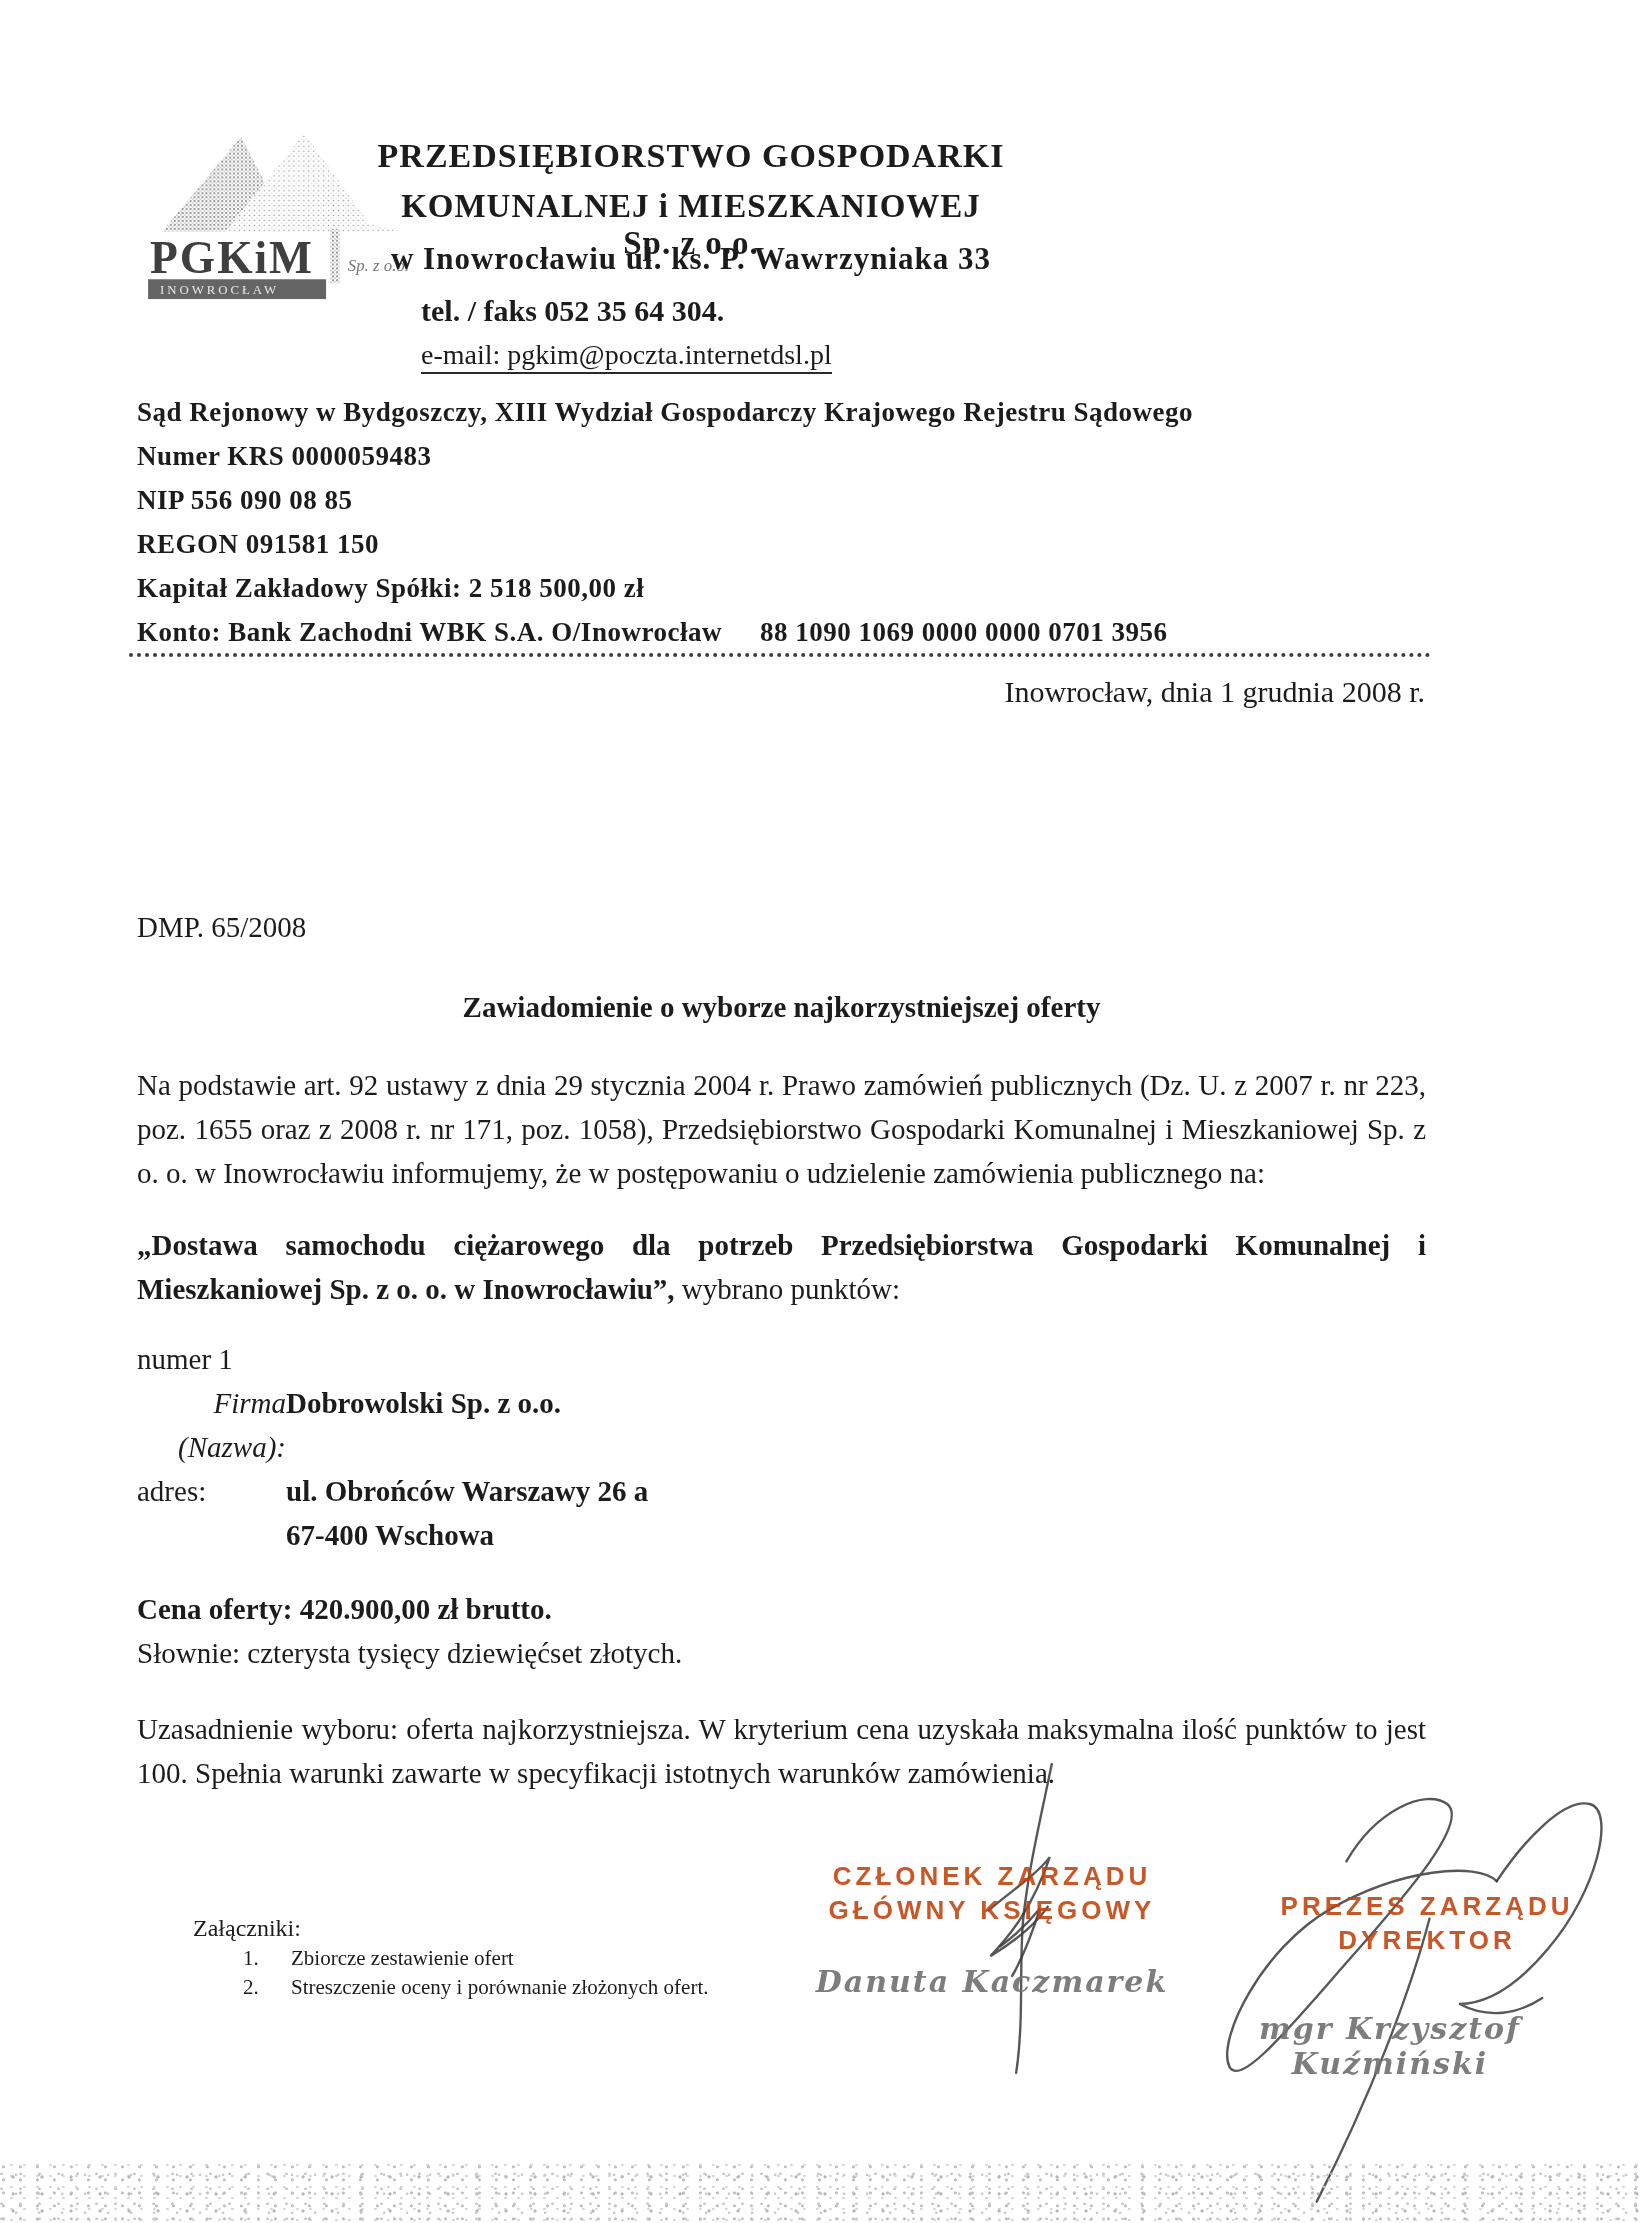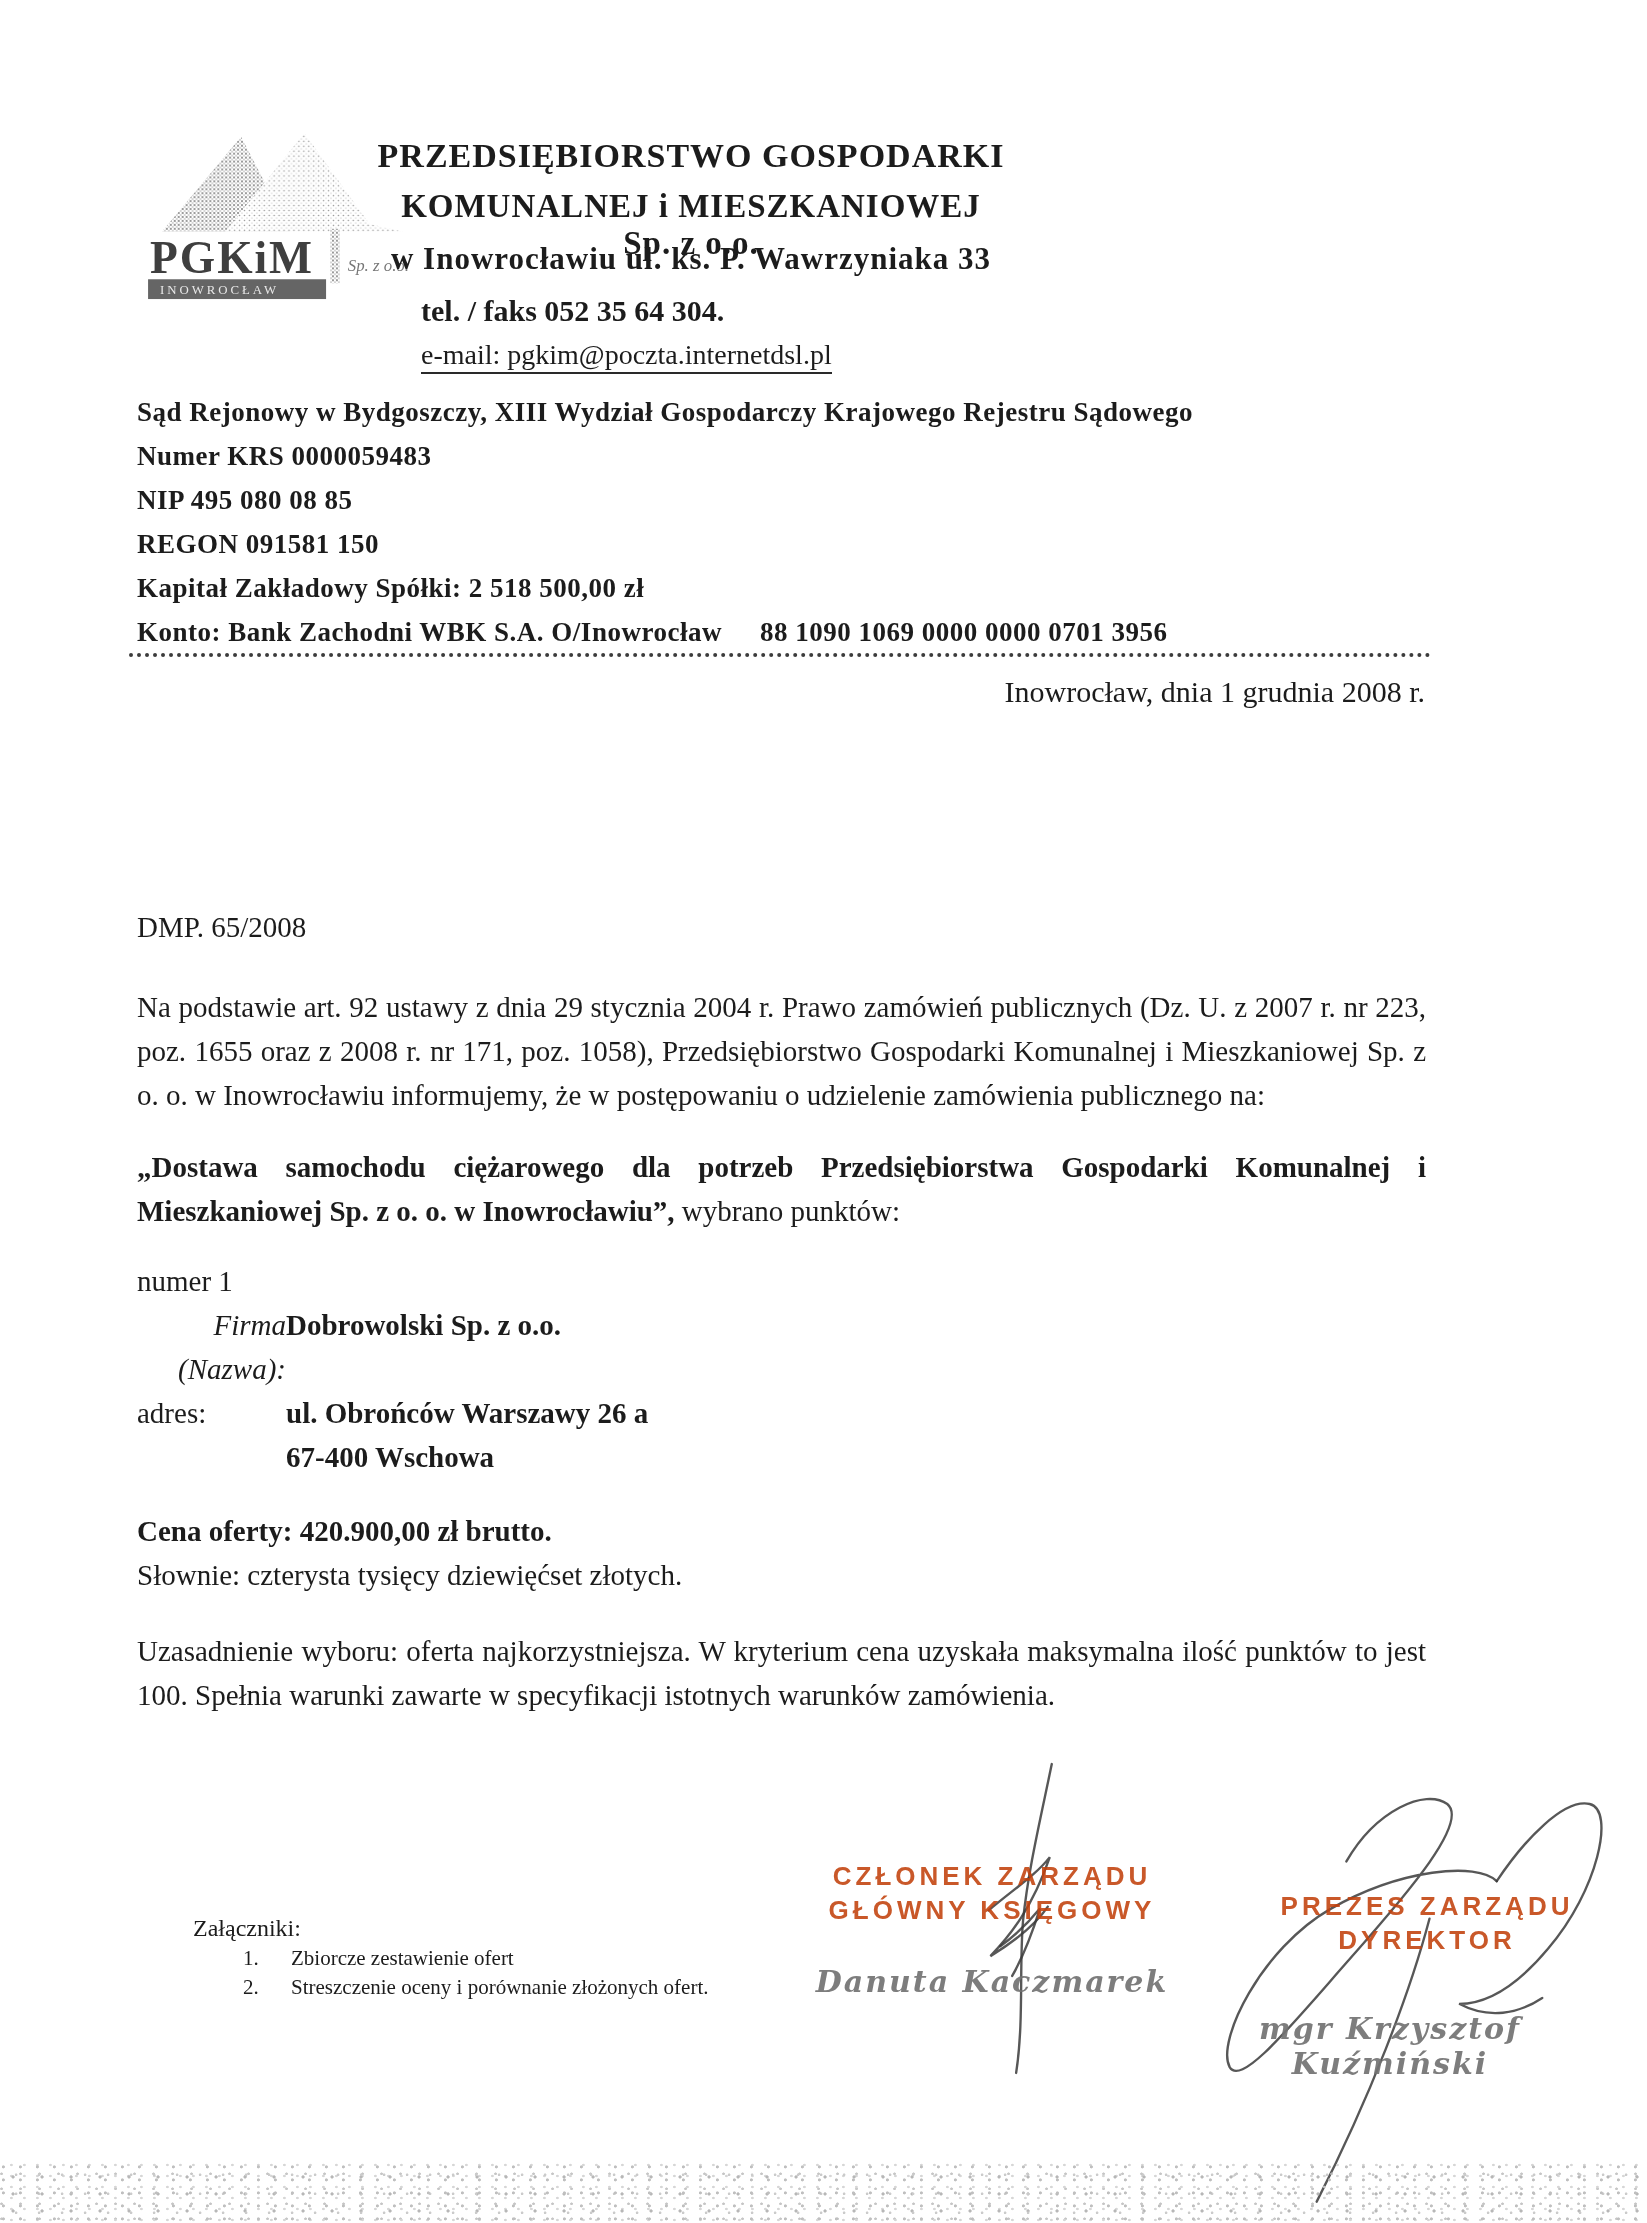--- a/index.html
+++ b/index.html
@@ -141,31 +141,32 @@
 
   <div class="hdr-line hdr2">KOMUNALNEJ i MIESZKANIOWEJ Sp. z o.o.</div>
   <div class="hdr-line hdr1">PRZEDSIĘBIORSTWO GOSPODARKI</div>
   <div class="hdr-line hdr3">w Inowrocławiu ul. ks. P. Wawrzyniaka 33</div>
   <div class="hdr-tel">tel. / faks 052 35 64 304.</div>
   <div class="hdr-mail">e-mail: pgkim@poczta.internetdsl.pl</div>
 
   <div class="registry">
     <div>Sąd Rejonowy w Bydgoszczy, XIII Wydział Gospodarczy Krajowego Rejestru Sądowego</div>
     <div>Numer KRS 0000059483</div>
-    <div>NIP 495 080 08 85</div>
+    <div>NIP 556 090 08 85</div>
     <div>REGON 091581 150</div>
     <div>Kapitał Zakładowy Spółki: 2 518  500,00 zł</div>
     <div><span>Konto: Bank Zachodni WBK S.A. O/Inowrocław</span><span class="acct-num">88 1090 1069 0000 0000 0701 3956</span></div>
   </div>
 
   <div class="dotted-rule"></div>
   <div class="date-line">Inowrocław, dnia 1 grudnia 2008 r.</div>
 
   <div class="content">
     <div class="ref-number">DMP. 65/2008</div>
+    <div class="doc-title">Zawiadomienie o wyborze najkorzystniejszej oferty</div>
 
     <p class="para">Na podstawie art. 92 ustawy z dnia 29 stycznia 2004 r. Prawo zamówień publicznych (Dz. U. z 2007 r. nr 223, poz. 1655 oraz z 2008 r. nr 171, poz. 1058), Przedsiębiorstwo Gospodarki Komunalnej i Mieszkaniowej Sp. z o. o. w Inowrocławiu informujemy, że w postępowaniu o udzielenie zamówienia publicznego na:</p>
 
     <p class="para subject-para"><span class="b">„Dostawa samochodu ciężarowego dla potrzeb Przedsiębiorstwa Gospodarki Komunalnej i Mieszkaniowej Sp. z o. o. w Inowrocławiu”,</span><span> wybrano punktów:</span></p>
 
     <div class="offer-block">
       <div>numer 1</div>
       <div class="offer-row">
         <span class="offer-label i">Firma (Nazwa):</span>
         <span class="b">Dobrowolski Sp. z o.o.</span>

